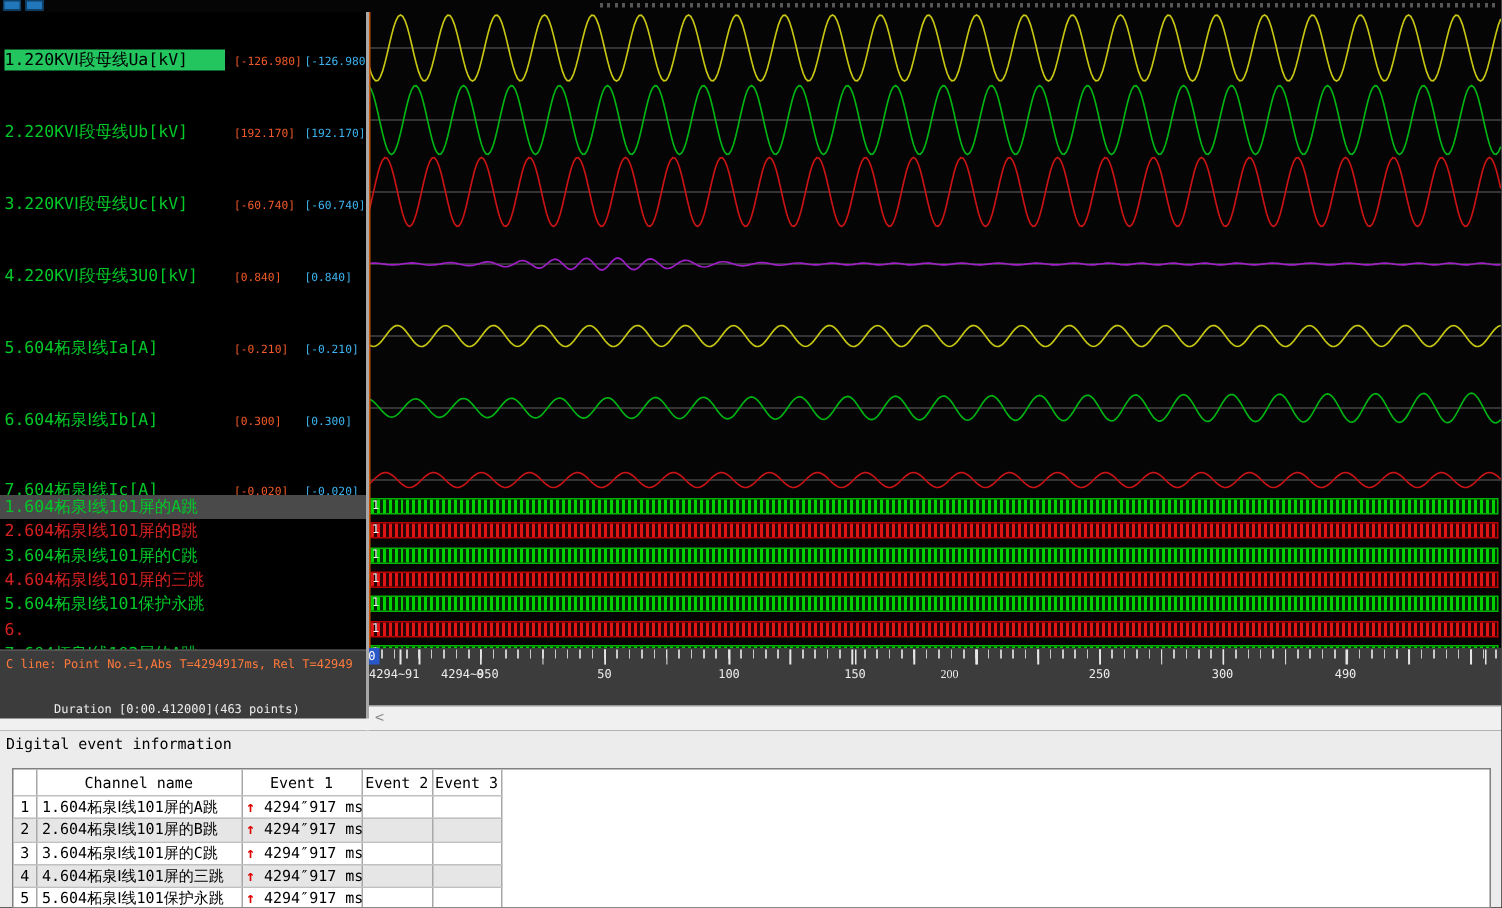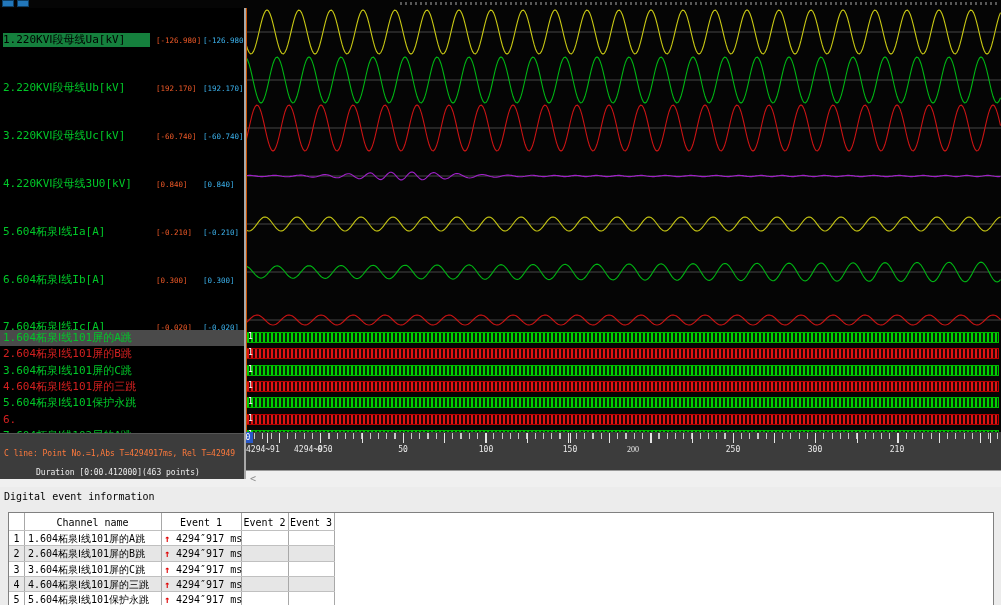--- a/index.html
+++ b/index.html
@@ -10,30 +10,30 @@
   .titlebar{position:absolute;left:0;top:0;width:1001px;height:8px;background:#050505;}
   .tb-icon{position:absolute;top:0;width:12px;height:7px;background:#2277bb;border:1px solid #0d3f66;box-sizing:border-box;}
   .tb-text{position:absolute;left:400px;top:2px;width:598px;height:3px;opacity:.55;
            background:repeating-linear-gradient(90deg,#9a9a9a 0 2px,transparent 2px 5px);}
 
   
   .left-panel{position:absolute;left:0;top:8px;width:244px;height:479px;background:#000;overflow:hidden;}
   .divider{position:absolute;left:244px;top:8px;width:2px;height:479px;background:#a8a8a8;}
   .arow{position:absolute;left:3px;width:241px;height:14px;font-size:11px;line-height:14px;color:#00c828;white-space:nowrap;}
   .alabel{color:#00c828;}
-  .alabel.hl{display:inline-block;width:147px;background:#15803d;color:#000;}
+  .alabel.hl{display:inline-block;width:147px;background:#22c55e;color:#000;}
   .aval{position:absolute;top:3px;font-size:7.5px;line-height:10px;white-space:nowrap;}
   .v1{left:153px;color:#f05a28;}
   .v2{left:200px;color:#3cb4f0;}
   .drow{position:absolute;left:3px;width:241px;height:14px;font-size:11px;line-height:14px;white-space:nowrap;}
   .dgreen{color:#00c828;} .dred{color:#d42020;}
   .dhl{position:absolute;left:0;width:244px;height:16px;background:#4a4a4a;}
   .status-panel{position:absolute;left:0;top:425px;width:244px;height:54px;background:#3c3c3c;border-top:1px solid #555;}
   .sline{position:absolute;left:4px;width:240px;font-size:8px;line-height:12px;white-space:nowrap;}
-  .sc{color:#ff7a3c;margin-top:11px;} .sr{color:#4cc3f0;} .sd{color:#ececec;margin-left:32px;}
+  .sc{color:#ff7a3c;} .sr{color:#4cc3f0;} .sd{color:#ececec;margin-left:32px;}
 
   
   .wave-area{position:absolute;left:246px;top:8px;width:755px;height:424px;background:#050505;overflow:hidden;}
   .dbar{position:absolute;left:0;width:753px;height:11px;box-sizing:border-box;}
   .dbar-green{border:1px solid #00b400;background:repeating-linear-gradient(90deg,#00d200 0 2px,#072807 2px 4px);}
   .dbar-red{border:1px solid #b40000;background:repeating-linear-gradient(90deg,#e01414 0 2px,#2a0404 2px 4px);}
   .dstate{position:absolute;left:1px;top:-1px;font-size:8px;line-height:10px;color:#fff;}
   .cursor-line{position:absolute;left:246px;top:8px;width:1px;height:424px;background:#c85000;z-index:4;}
 
   
@@ -185,21 +185,21 @@
         <div class="axlabel axnum" style="left: 240px;">100</div>
         <div style="position: absolute; top: 1px; width: 1px; height: 10px; background: rgb(230, 230, 230); left: 240px;"></div>
         <div class="axlabel axnum" style="left: 324px;">150</div>
         <div style="position: absolute; top: 1px; width: 1px; height: 10px; background: rgb(230, 230, 230); left: 324px;"></div>
         <div class="axlabel axnum" style="left: 387px; font-family: Liberation Serif, serif;">200</div>
         <div style="position: absolute; top: 1px; width: 1px; height: 10px; background: rgb(230, 230, 230); left: 405px;"></div>
         <div class="axlabel axnum" style="left: 487px;">250</div>
         <div style="position: absolute; top: 1px; width: 1px; height: 10px; background: rgb(230, 230, 230); left: 487px;"></div>
         <div class="axlabel axnum" style="left: 569px;">300</div>
         <div style="position: absolute; top: 1px; width: 1px; height: 10px; background: rgb(230, 230, 230); left: 569px;"></div>
-        <div class="axlabel axnum" style="left: 651px;">210</div>
+        <div class="axlabel axnum" style="left: 651px;">490</div>
         <div style="position: absolute; top: 1px; width: 1px; height: 10px; background: rgb(230, 230, 230); left: 651px;"></div>
         <div class="axlabel axnum" style="left: 764px;">41</div>
         <div style="position: absolute; top: 1px; width: 1px; height: 10px; background: rgb(230, 230, 230); left: 744px;"></div>
       </div>
     <div class="cursor-flag">0</div>
   </div>
 
   <div class="scrollbar">
     <span class="scroll-arrow">&lt;</span>
   </div>

